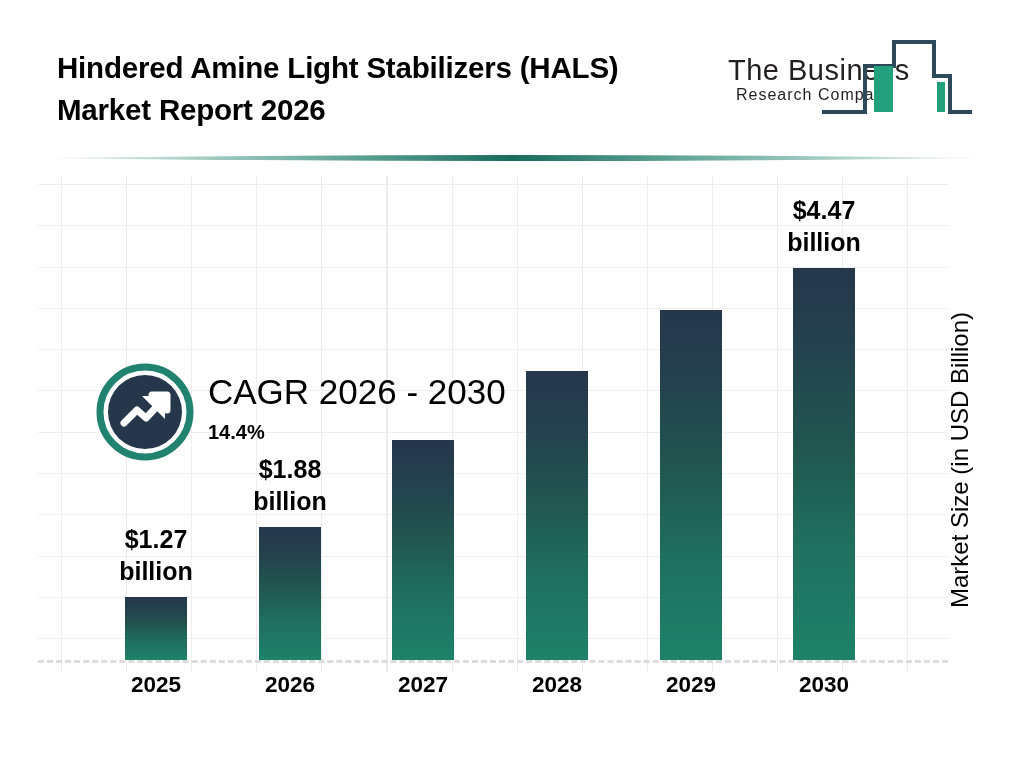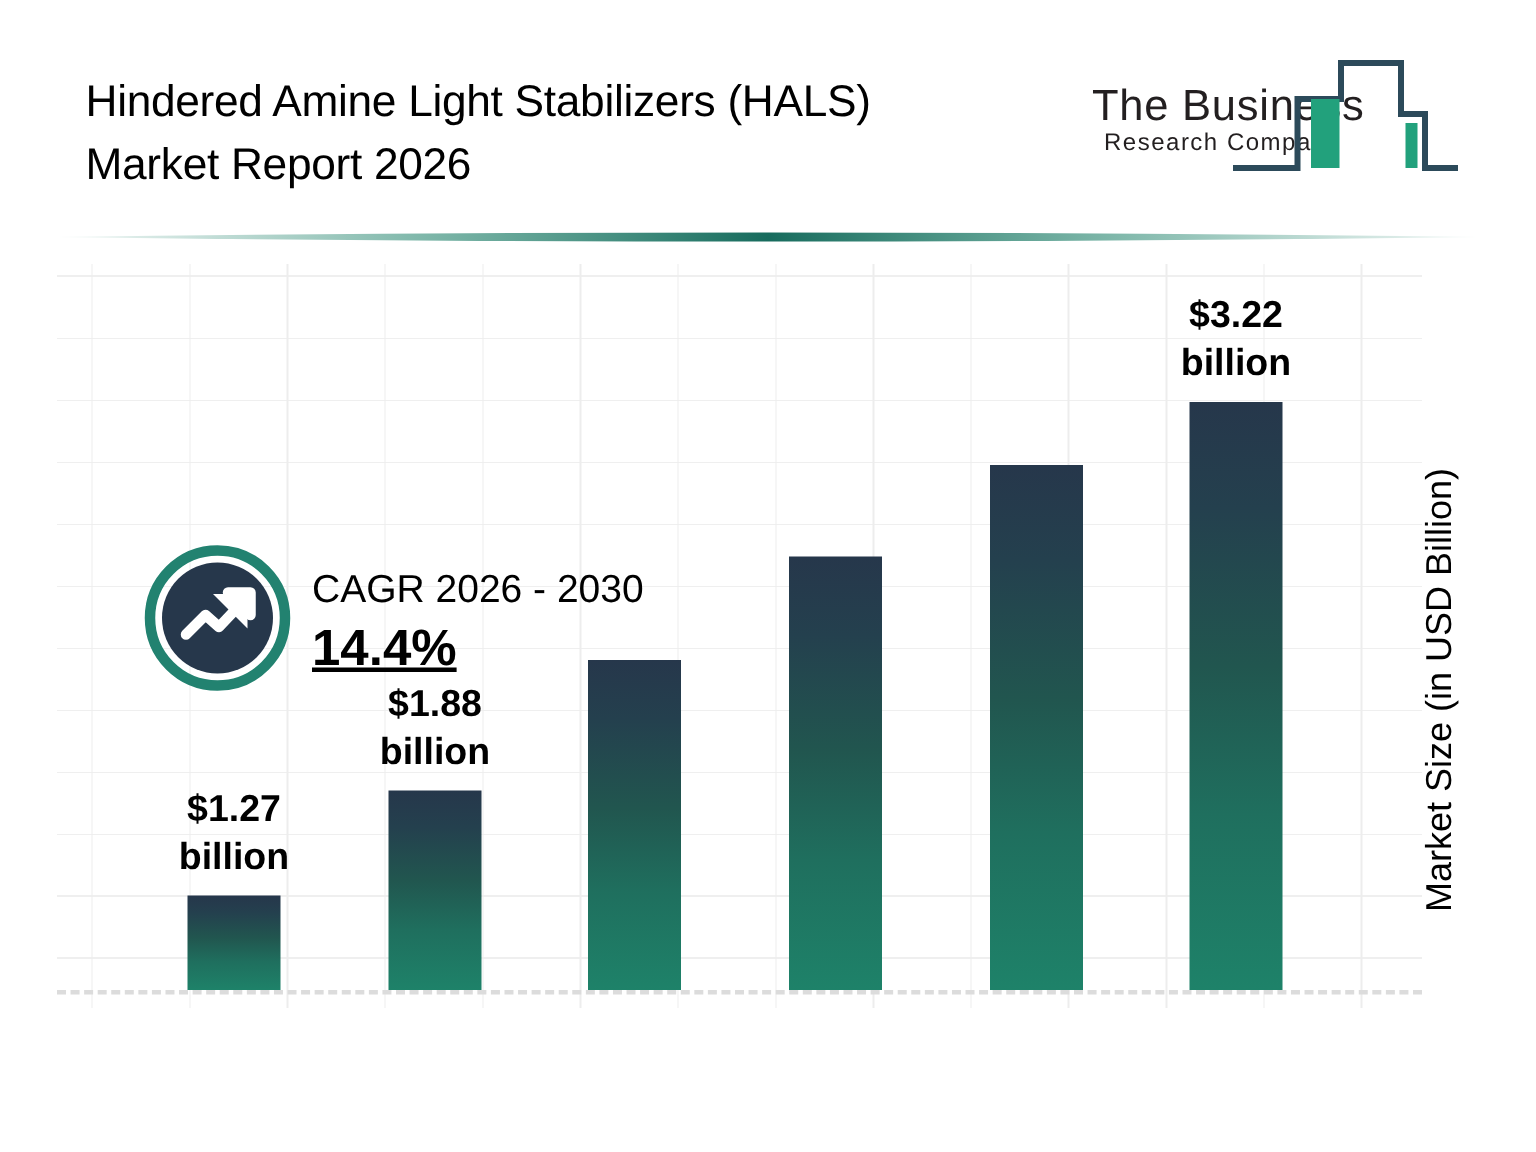--- a/index.html
+++ b/index.html
@@ -28,21 +28,21 @@
     height: 152px;
   }
 
   #report-title {
     position: absolute;
     left: 57px;
     top: 47px;
     width: 660px;
     font-size: 29.5px;
     line-height: 42px;
-    font-weight: 400;
+    font-weight: 700;
     color: #000000;
     letter-spacing: -0.2px;
     white-space: pre-line;
   }
 
   
   #logo {
     position: absolute;
     left: 726px;
     top: 36px;
@@ -186,33 +186,32 @@
   }
   #cagr-badge svg { display: block; }
 
   #cagr-text {
     position: absolute;
     left: 112px;
     top: 11px;
     width: 300px;
   }
   #cagr-period {
-    font-size: 26px;
+    font-size: 35px;
     color: #000000;
     line-height: 36px;
     font-weight: 400;
     white-space: nowrap;
   }
   #cagr-value {
-    font-size: 34px;
+    font-size: 20px;
     font-weight: bold;
     color: #000000;
     line-height: 40px;
     margin-top: 2px;
-    text-decoration: underline;
   }
 </style>
 </head>
 <body>
 
 <div id="page">
 
   <div id="header">
 
     <div id="report-title">Hindered Amine Light Stabilizers (HALS)
@@ -276,26 +275,34 @@
 
       </div>
 
       <div class="bar-group" style="left: 631px;">
         <div class="bar" style="height: 350px;"></div>
 
       </div>
 
       <div class="bar-group" style="left: 764px;">
         <div class="bar" style="height: 392px;"></div>
-        <div class="bar-label" style="bottom: 402px;">$3.22
+        <div class="bar-label" style="bottom: 402px;">$4.47
 billion</div>
       </div>
 
     </div>
 
+    <div id="x-axis">
+      <div class="x-tick" style="left: 96px;">2025</div>
+      <div class="x-tick" style="left: 230px;">2026</div>
+      <div class="x-tick" style="left: 363px;">2027</div>
+      <div class="x-tick" style="left: 497px;">2028</div>
+      <div class="x-tick" style="left: 631px;">2029</div>
+      <div class="x-tick" style="left: 764px;">2030</div>
+    </div>
 
     <div id="y-axis-title">
       <span>Market Size (in USD Billion)</span>
     </div>
 
     <div id="cagr-block">
       <div id="cagr-badge">
         <svg width="98" height="98" viewBox="0 0 98 98" xmlns="http://www.w3.org/2000/svg">
           <circle cx="49" cy="49" r="45" fill="none" stroke="#228270" stroke-width="7"></circle>
           <circle cx="49" cy="49" r="37" fill="#26374b"></circle>

